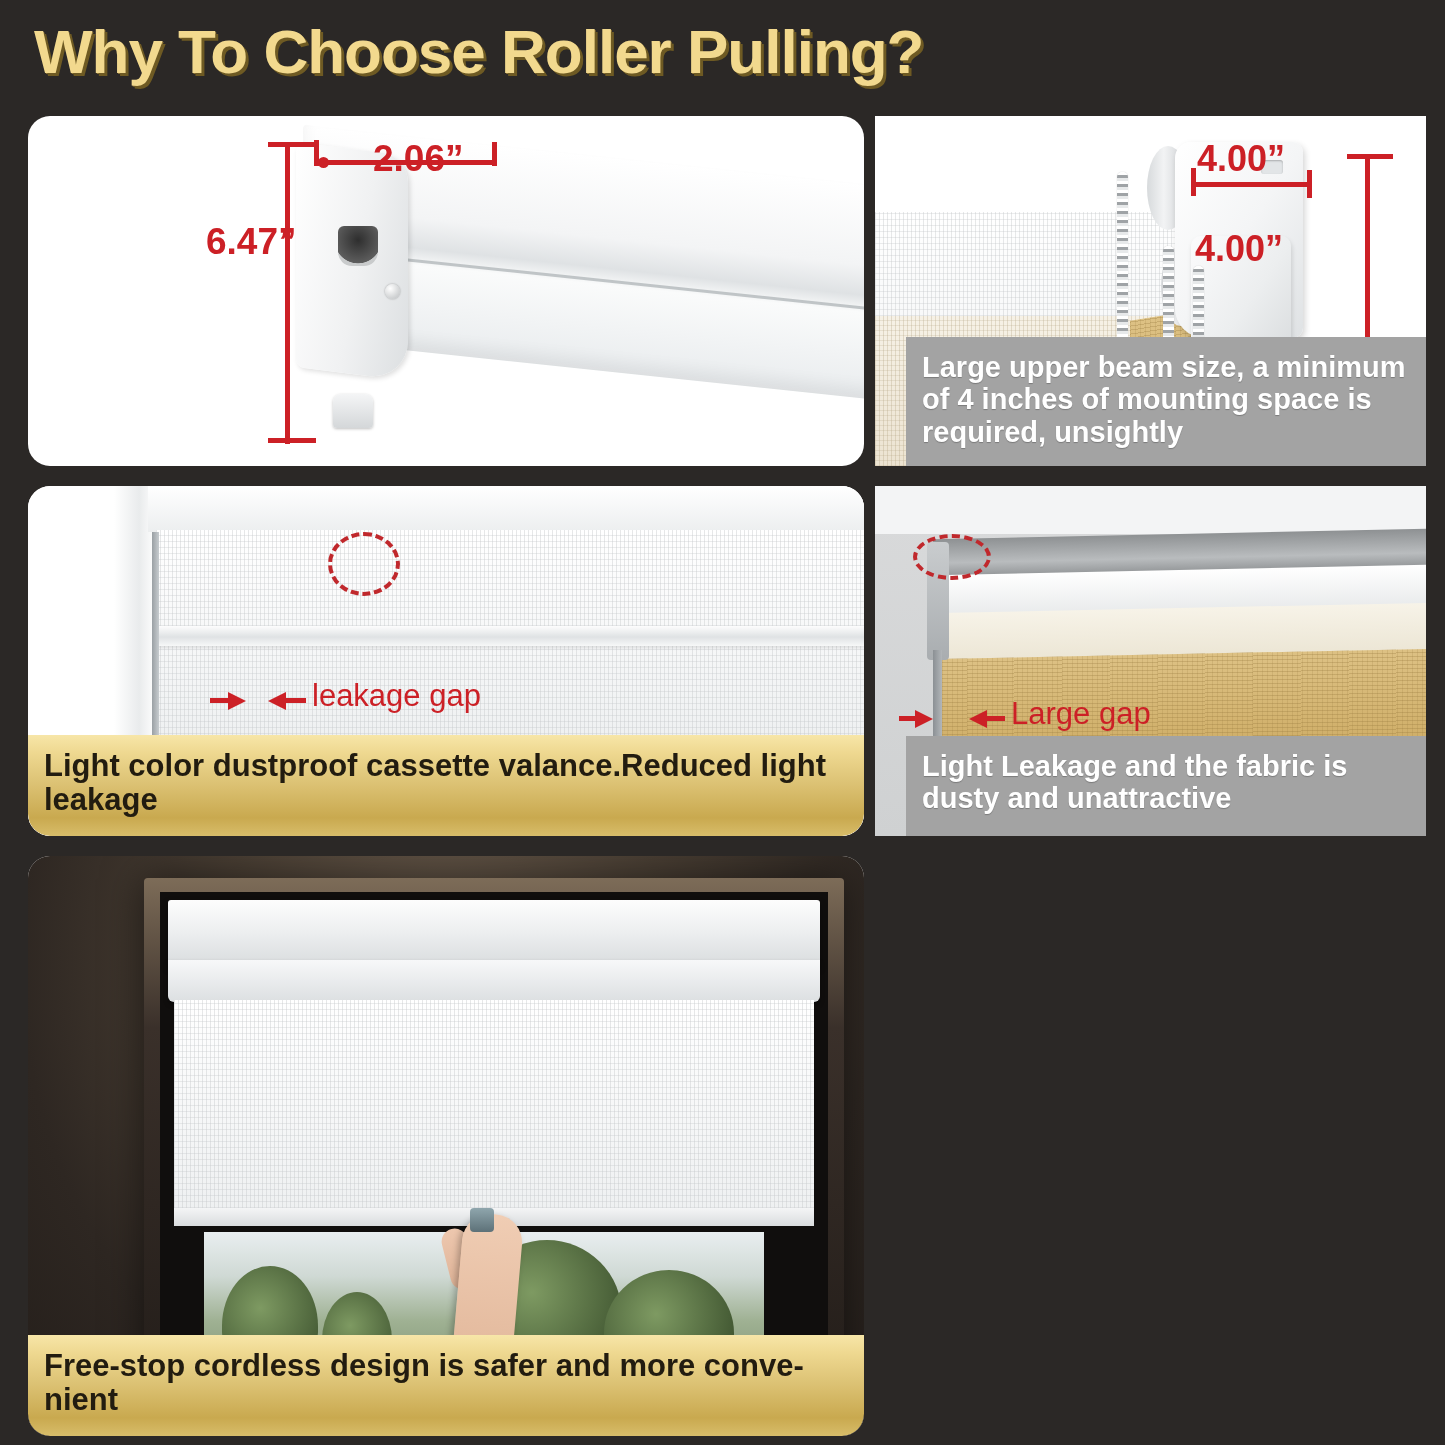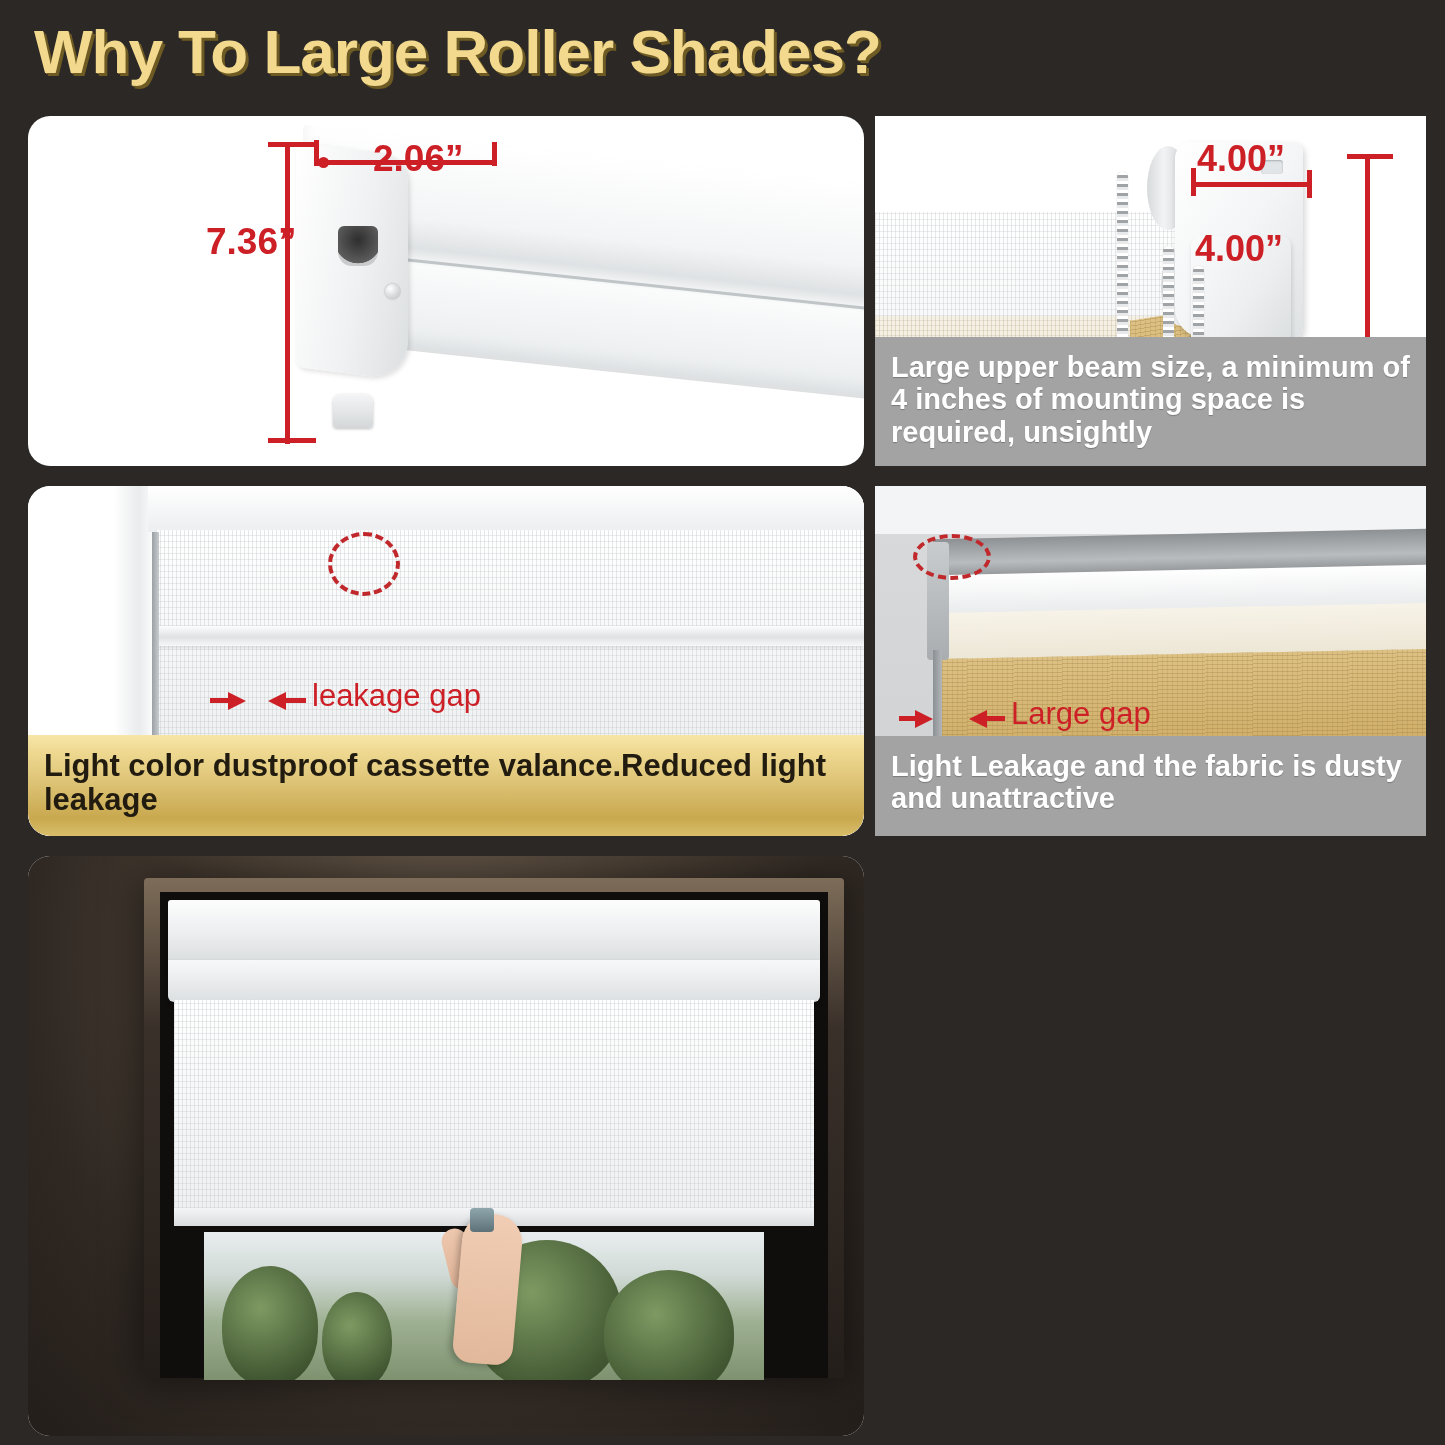--- a/index.html
+++ b/index.html
@@ -47,20 +47,21 @@
   .cap.gold{
     background:linear-gradient(180deg,#f7e6a8 0%,#eed890 18%,#dcc274 48%,#c9a94f 82%,#d8bd6a 100%);
     color:#221c10; font-size:31px;
     border-radius:0 0 22px 22px;
     min-height:98px;
   }
   .cap.grey{
     background:#a3a3a3; color:#ffffff; font-size:29px;
     min-height:100px;
     text-shadow:0 1px 1px rgba(0,0,0,.25);
+    margin-left:31px;
   }
   .cap.tall{ min-height:126px; }
 
   
   .fabric-white{
     background:
       repeating-linear-gradient(90deg, rgba(195,198,200,.40) 0 1px, rgba(255,255,255,0) 1px 4px),
       repeating-linear-gradient(0deg, rgba(188,192,195,.30) 0 1px, rgba(255,255,255,0) 1px 6px),
       linear-gradient(180deg,#ffffff,#eef0f1);
   }
@@ -354,21 +355,21 @@
   }
   .brkslot{
     position:absolute; background:#e2e5e7; border-radius:3px;
     box-shadow:inset 0 1px 2px rgba(0,0,0,.25);
   }
 </style>
 </head>
 <body>
 
 <div class="title-bar">
-  <div class="title-text">Why To Large Roller Shades?</div>
+  <div class="title-text">Why To Choose Roller Pulling?</div>
 </div>
 
 <div class="grid">
 
   <div class="cell left c-l r-1">
     <div class="scene">
       <div class="p1-body"></div>
       <div class="p1-endcap"></div>
       <div class="p1-slot"></div>
       <div class="p1-screw"></div>
@@ -376,21 +377,21 @@
       <div class="p1-dot"></div>
 
       <div class="dim-line" style="left:288px;top:44px;width:180px;height:5px;"></div>
       <div class="tick" style="left:286px;top:24px;width:5px;height:26px;"></div>
       <div class="tick" style="left:464px;top:26px;width:5px;height:24px;"></div>
       <div class="dim-label" style="left:345px;top:22px;font-size:37px;">2.06”</div>
 
       <div class="dim-line" style="left:257px;top:28px;width:5px;height:300px;"></div>
       <div class="tick" style="left:240px;top:26px;width:48px;height:5px;"></div>
       <div class="tick" style="left:240px;top:322px;width:48px;height:5px;"></div>
-      <div class="dim-label" style="left:178px;top:105px;font-size:37px;">7.36”</div>
+      <div class="dim-label" style="left:178px;top:105px;font-size:37px;">6.47”</div>
     </div>
   </div>
 
   <div class="cell right c-r r-1">
     <div class="scene">
       <div class="p2-fab fabric-white"></div>
       <div class="p2-fab2 fabric-beige"></div>
       <div class="p2-tan fabric-tan"></div>
       <div class="p2-roll"></div>
       <div class="p2-roll2"></div>
@@ -469,16 +470,17 @@
       </div>
       <div class="p5-valance"></div>
       <div class="p5-valance2"></div>
       <div class="p5-fab fabric-white"></div>
       <div class="p5-bottomrail"></div>
       <div class="p5-tab"></div>
       <div class="p5-thumb"></div>
       <div class="p5-hand"></div>
       <div class="p5-grip"></div>
     </div>
+    <div class="cap gold">Free-stop cordless design is safer and more conve-nient</div>
   </div>
 
 
 </div>
 
 </body></html>

